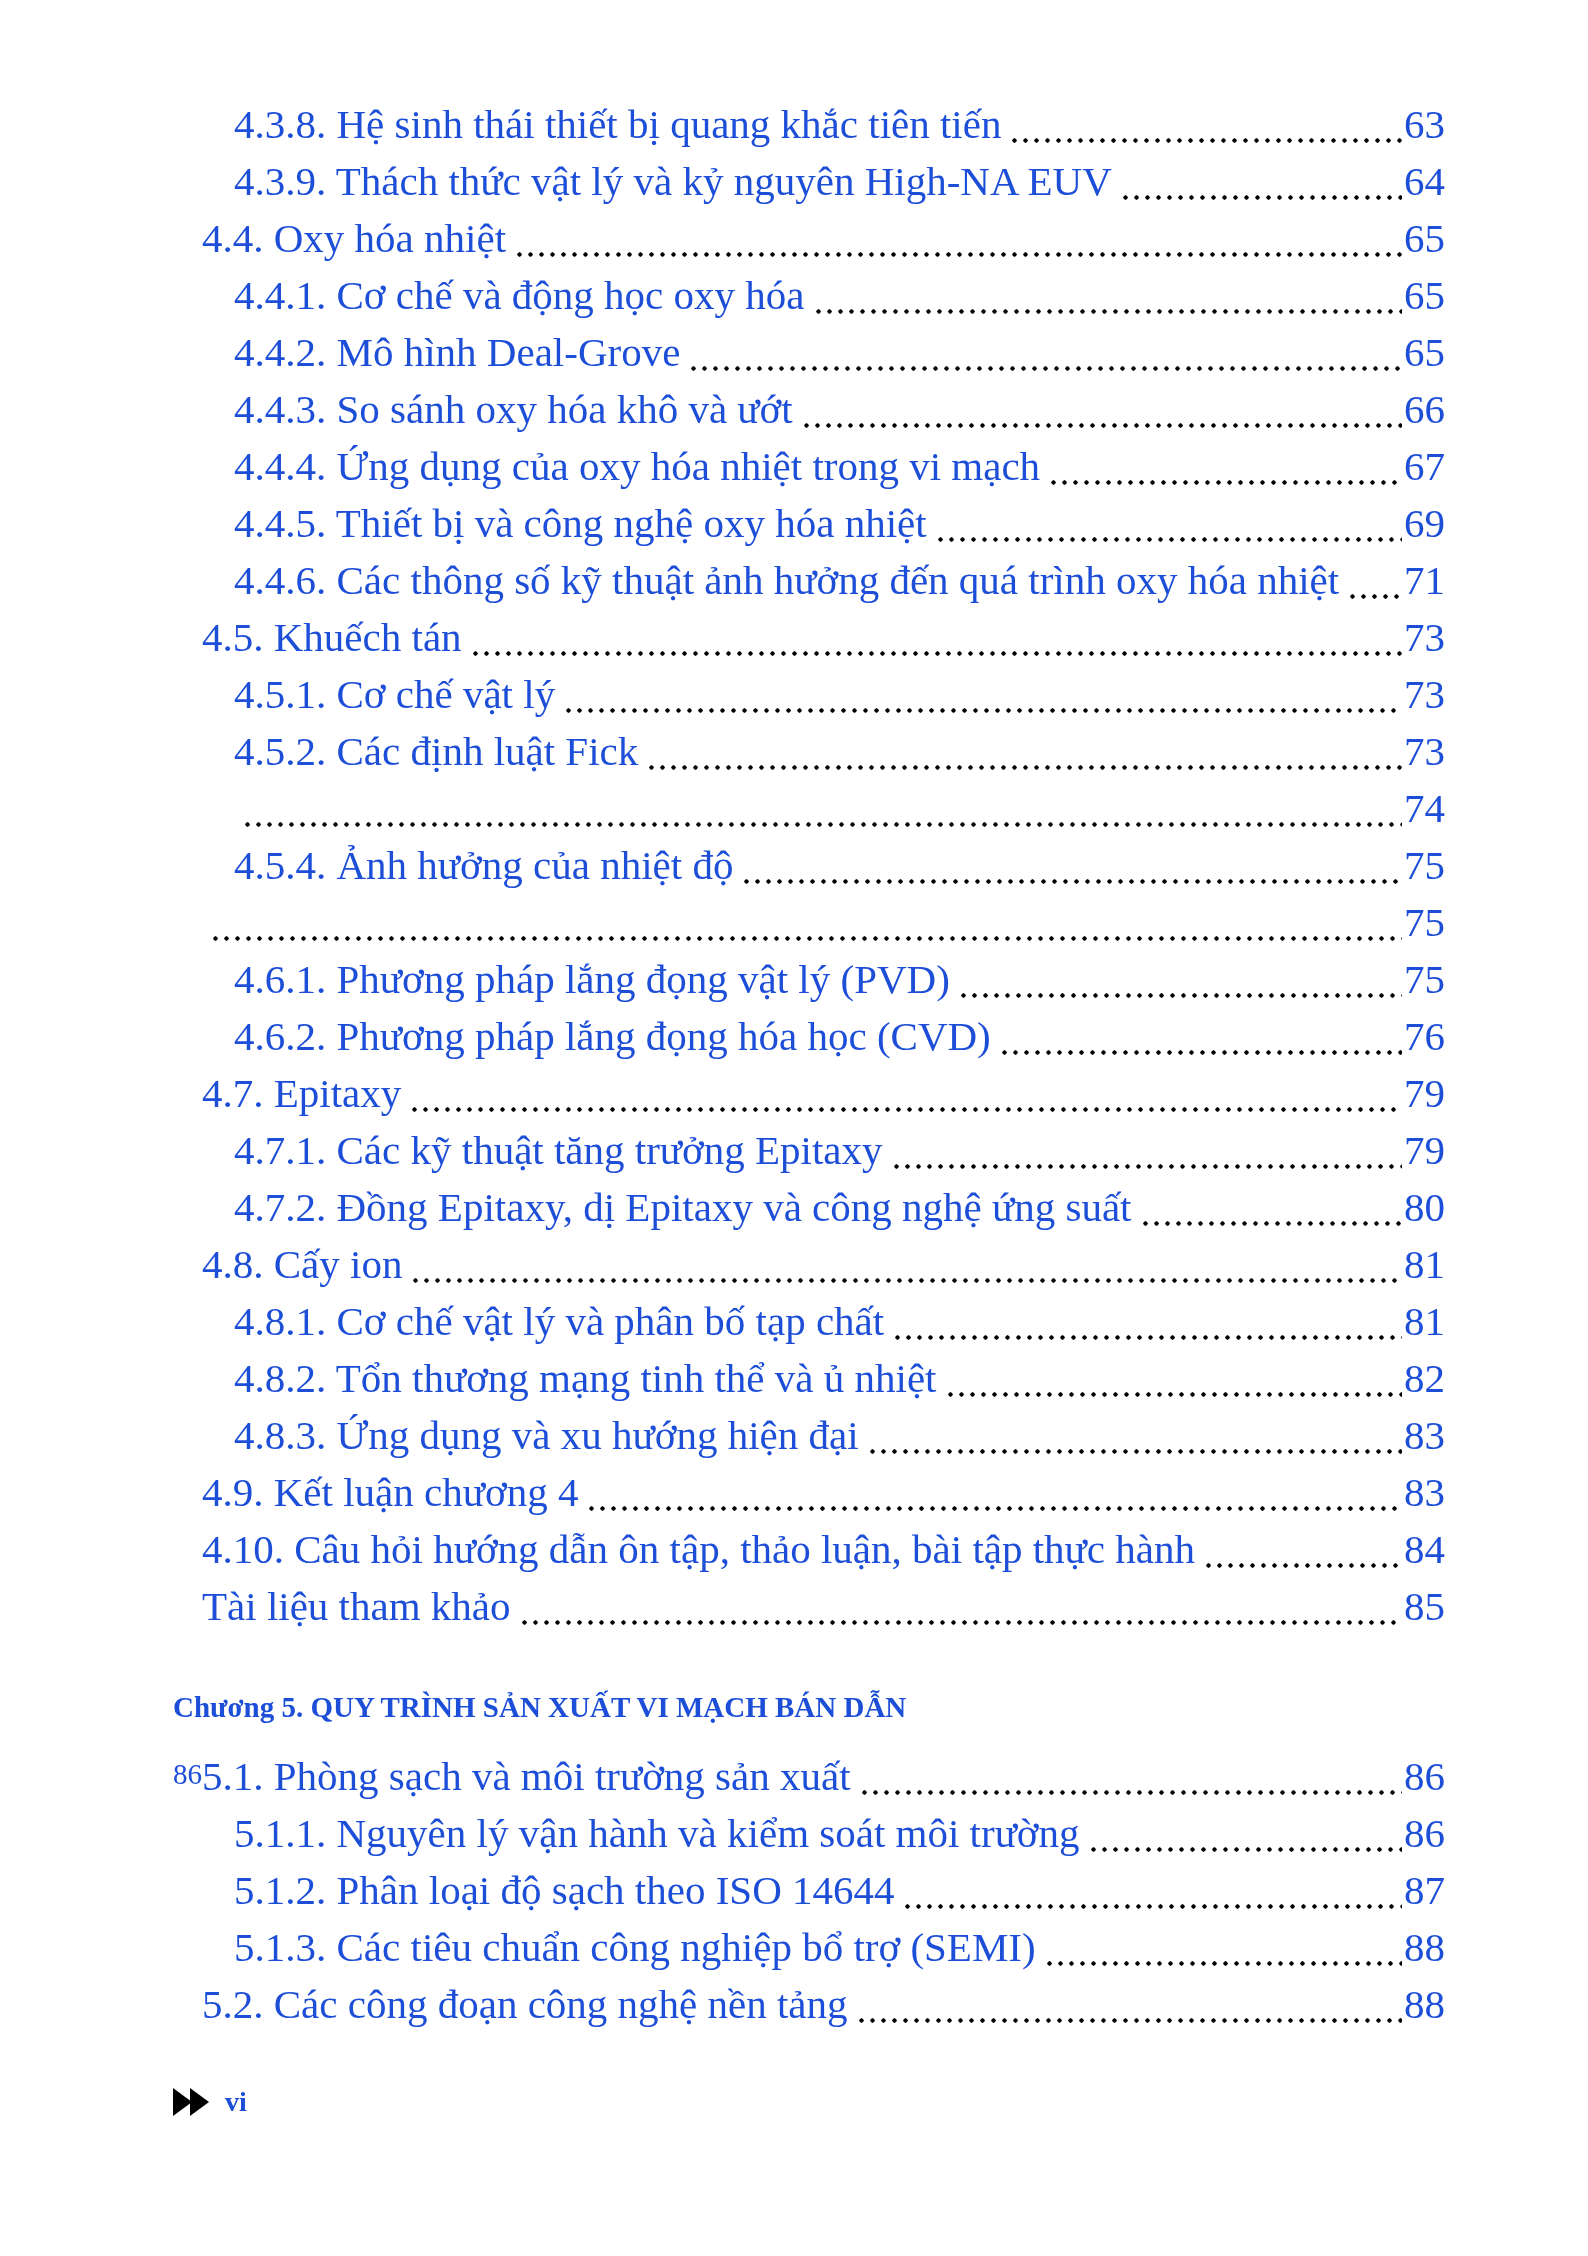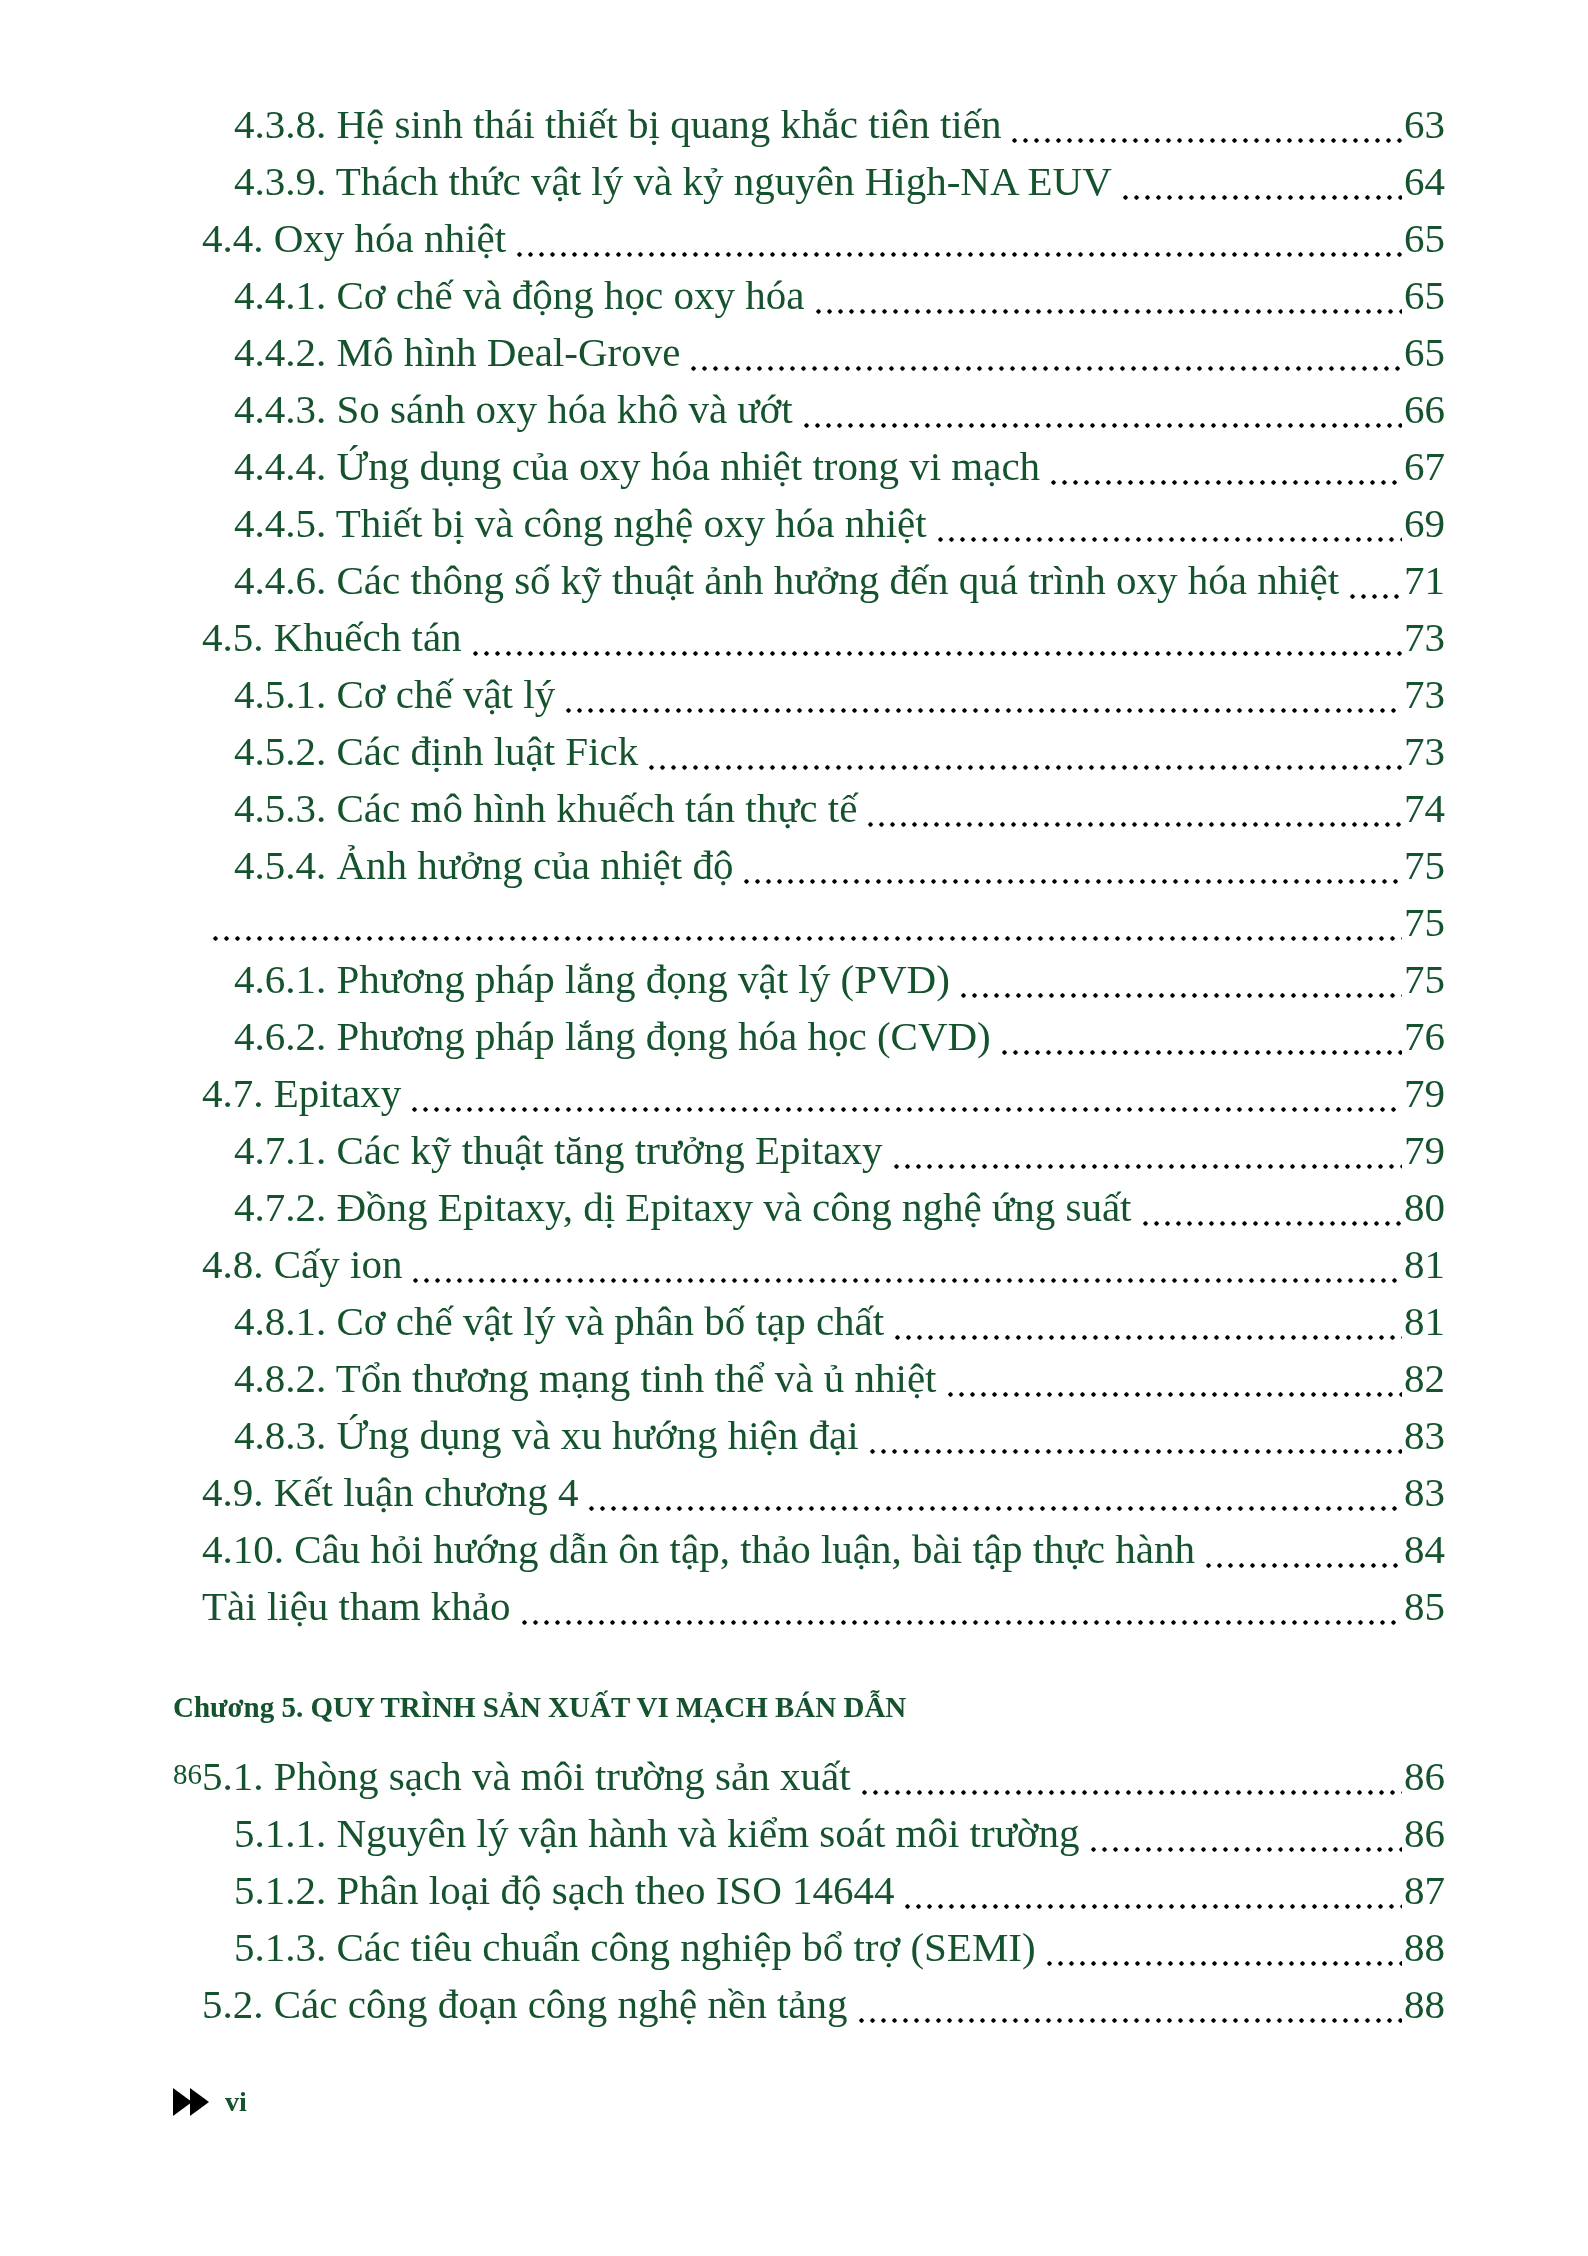--- a/index.html
+++ b/index.html
@@ -6,21 +6,21 @@
     margin: 0;
     padding: 0;
     background: #ffffff;
   }
   .page {
     position: relative;
     width: 1588px;
     height: 2256px;
     background: #ffffff;
     font-family: "Liberation Serif", "DejaVu Serif", serif;
-    color: #14532d;
+    color: #1d4ed8;
     overflow: hidden;
   }
   .toc {
     position: absolute;
     left: 173px;
     top: 96px;
     width: 1272px;
   }
   .row {
     display: flex;
@@ -139,21 +139,20 @@
         <span class="label">4.5.1. Cơ chế vật lý</span>
         <span class="leader"></span>
         <span class="pagenum">73</span>
       </div>
       <div class="row level2">
         <span class="label">4.5.2. Các định luật Fick</span>
         <span class="leader"></span>
         <span class="pagenum">73</span>
       </div>
       <div class="row level2">
-        <span class="label">4.5.3. Các mô hình khuếch tán thực tế</span>
         <span class="leader"></span>
         <span class="pagenum">74</span>
       </div>
       <div class="row level2">
         <span class="label">4.5.4. Ảnh hưởng của nhiệt độ</span>
         <span class="leader"></span>
         <span class="pagenum">75</span>
       </div>
       <div class="row level1">
         <span class="leader"></span>

